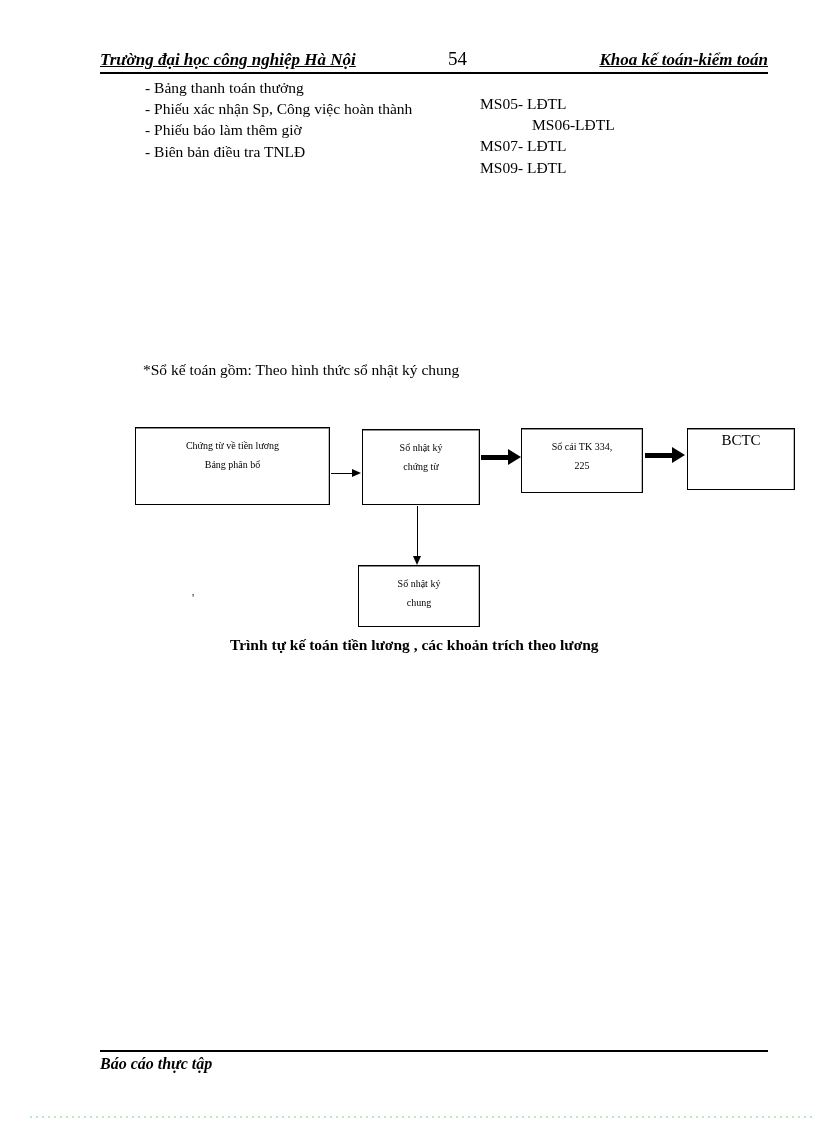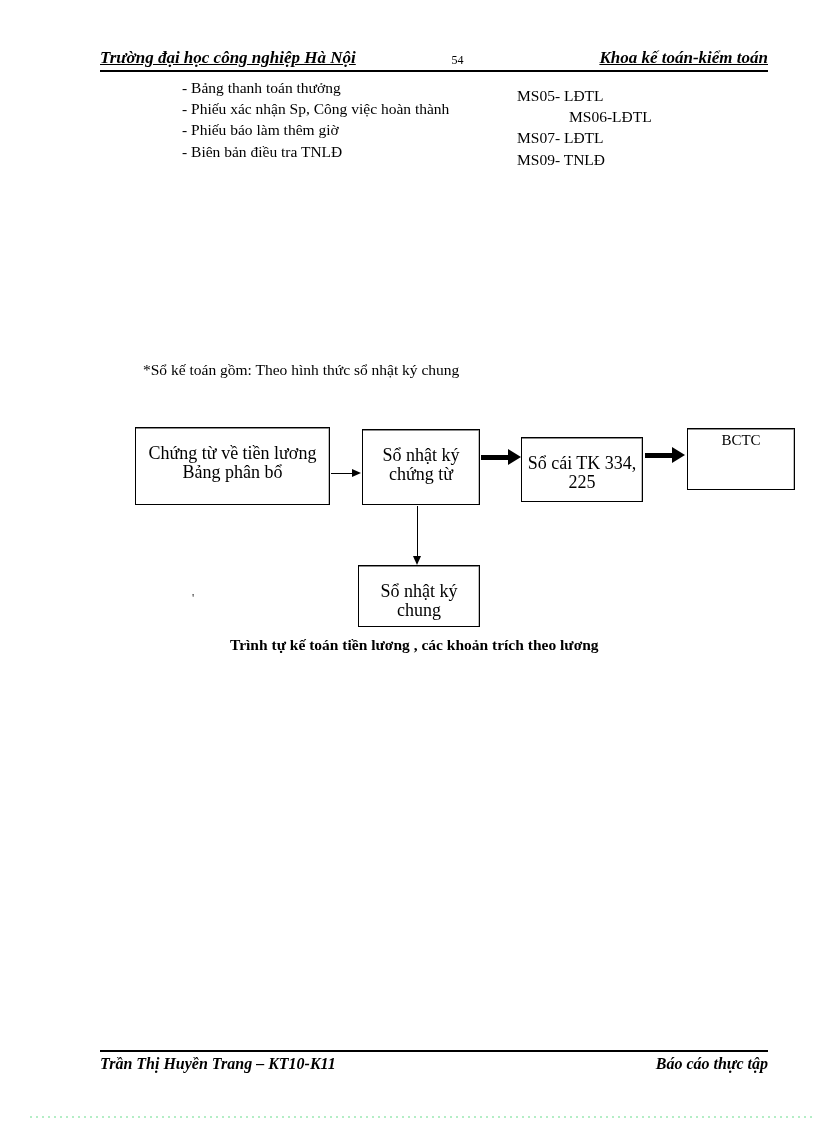--- a/index.html
+++ b/index.html
@@ -20,46 +20,46 @@
   
   .header {
     position: absolute; left: 100px; top: 48px; width: 668px;
     display: flex; justify-content: space-between; align-items: flex-end;
     border-bottom: 2px solid #000;
     padding-bottom: 2px;
     font-size: 17px; font-weight: bold; font-style: italic;
   }
   .header .h-left, .header .h-right { text-decoration: underline; white-space: nowrap; }
   .header .h-center {
-    font-weight: normal; font-style: normal; font-size: 12px;
+    font-weight: normal; font-style: normal; font-size: 19px;
     text-decoration: none; transform: translateX(-20px);
   }
 
   
-  .doc-list { position: absolute; left: 145px; top: 77px; width: 630px; font-size: 15.5px; margin-left: 37px; }
+  .doc-list { position: absolute; left: 145px; top: 77px; width: 630px; font-size: 15.5px; }
   .doc-row { position: relative; height: 21.2px; line-height: 21.2px; white-space: nowrap; }
-  .doc-row .code { position: absolute; left: 335px; top: 8px; }
+  .doc-row .code { position: absolute; left: 335px; top: 16px; }
   .doc-row.row-2 .code { left: 387px; }
 
   
   .intro-line { position: absolute; left: 143px; top: 361px; font-size: 15.5px; white-space: nowrap; text-align: right; }
 
   
   .fc-box {
     position: absolute;
     border: 1.4px solid #000;
     background: #fff;
     box-shadow: inset 0 1px 0 #8a8a8a, inset -1px 0 0 #bdbdbd;
     text-align: center;
-    font-size: 18px; line-height: 19px;
-    padding-top: 16px;
+    font-size: 10px; line-height: 19px;
+    padding-top: 8px;
   }
   .fc-box.box-1 { left: 135px; top: 427px; width: 195px; height: 78px; }
   .fc-box.box-2 { left: 362px; top: 429px; width: 118px; height: 76px; }
-  .fc-box.box-3 { left: 521px; top: 428px; width: 122px; height: 65px; margin-top: 9px; }
+  .fc-box.box-3 { left: 521px; top: 428px; width: 122px; height: 65px; }
   .fc-box.box-4 { left: 687px; top: 428px; width: 108px; height: 62px; padding-top: 2px; font-size: 15px; }
   .fc-box.box-5 { left: 358px; top: 565px; width: 122px; height: 62px; }
 
   .arrow { position: absolute; }
   .arrow .shaft { position: absolute; background: #000; }
   .arrow .head { position: absolute; width: 0; height: 0; }
 
   
   .arrow-1-2 { left: 331px; top: 466px; width: 30px; height: 14px; }
   .arrow-1-2 .shaft { left: 0; top: 6.5px; width: 23px; height: 1.5px; }
@@ -121,21 +121,21 @@
     <div class="doc-row row-2">
       <span class="label">- Phiếu xác nhận Sp, Công việc hoàn thành</span>
       <span class="code">MS06-LĐTL</span>
     </div>
     <div class="doc-row row-3">
       <span class="label">- Phiếu báo làm thêm giờ</span>
       <span class="code">MS07- LĐTL</span>
     </div>
     <div class="doc-row row-5">
       <span class="label">- Biên bản điều tra TNLĐ</span>
-      <span class="code">MS09- TNLĐ</span>
+      <span class="code">MS09- LĐTL</span>
     </div>
   </div>
 
   <div class="intro-line">*Sổ kế toán gồm: Theo hình thức sổ nhật ký chung</div>
 
   <div class="fc-box box-1">
     <div>Chứng từ về tiền lương</div>
     <div>Bảng phân bổ</div>
   </div>
   <div class="fc-box box-2">
@@ -169,19 +169,18 @@
   <div class="arrow arrow-2-5">
     <div class="shaft"></div>
     <div class="head"></div>
   </div>
 
   <div class="stray-mark">'</div>
 
   <div class="fc-caption">Trình tự kế toán tiền lương , các khoản trích theo lương</div>
 
   <div class="footer">
-    <span class="f-left">Trần Thị Huyền Trang – KT10-K11</span>
     <span class="f-right">Báo cáo thực tập</span>
   </div>
 
   <div class="bottom-dotted"></div>
 
 </div>
 
 </body></html>

